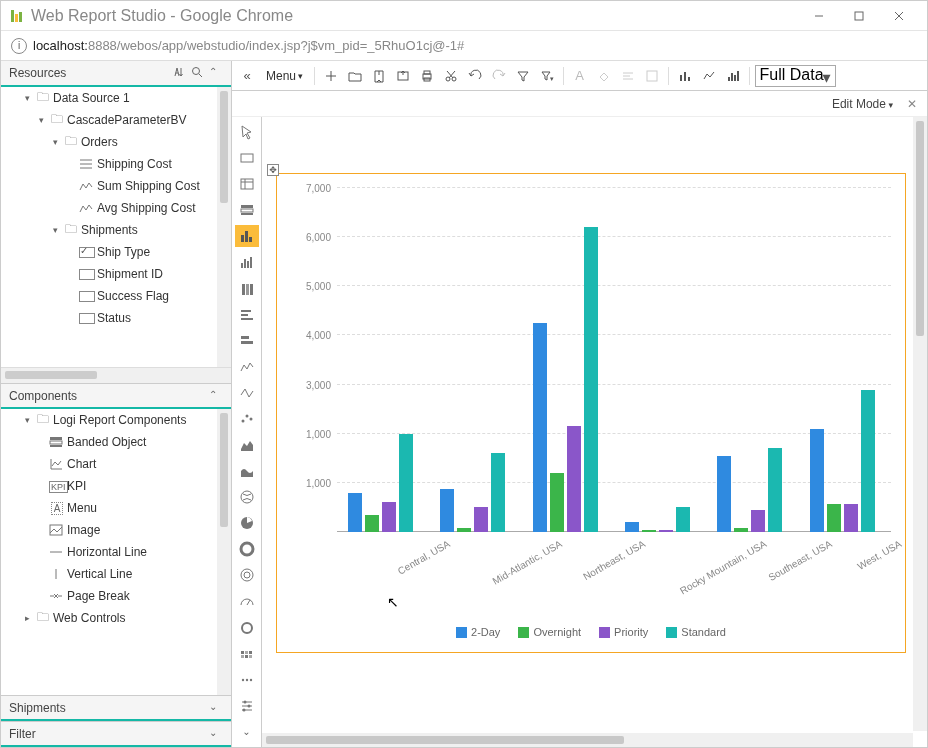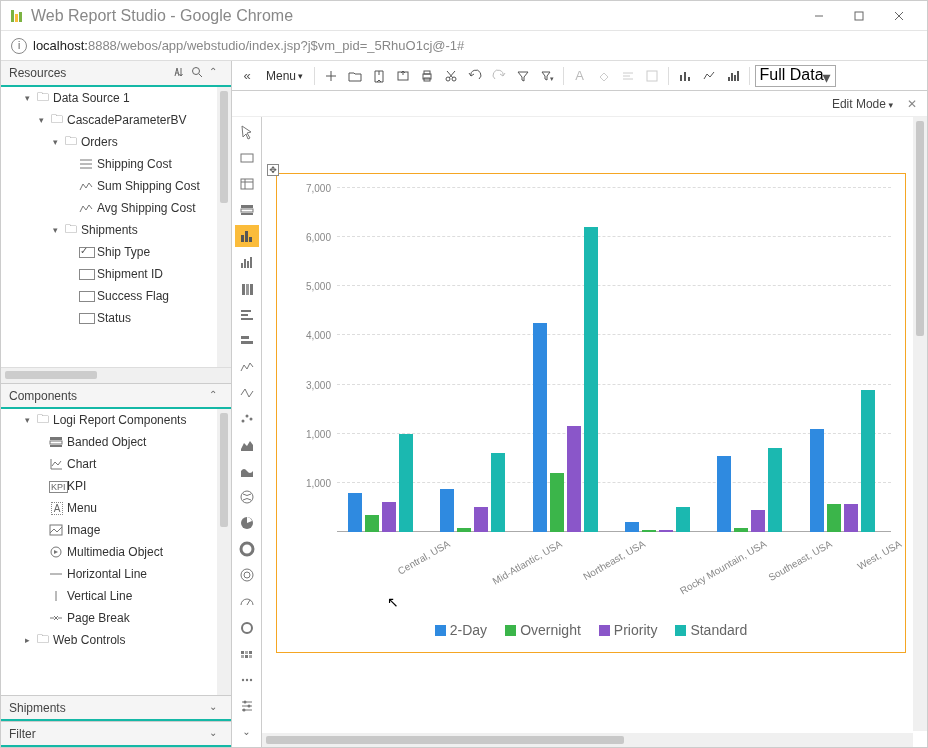--- a/index.html
+++ b/index.html
@@ -54,21 +54,21 @@
   .chart-box { position: absolute; left: 14px; top: 56px; width: 630px; height: 480px; border: 1px solid #f5a623; background: #fff; }
   .chart-handle { position:absolute; left:-10px; top:-10px; width:12px; height:12px; border:1px solid #888; background:#fff; display:flex; align-items:center; justify-content:center; font-size:9px; color:#555; }
   .chart-area { position: relative; width: 100%; height: 100%; padding: 20px 10px 10px 40px; }
   .plot { position: absolute; left: 60px; right: 14px; top: 14px; bottom: 120px; }
   .axis-line { position:absolute; left:0; right:0; bottom:0; height:1px; background:#aaa; }
   .grid-line { position:absolute; left:0; right:0; height:0; border-top:1px dashed #ddd; }
   .y-label { position:absolute; right:100%; margin-right:6px; font-size:10px; color:#888; transform:translateY(50%); white-space:nowrap; }
   .bars-group { position:absolute; bottom:0; display:flex; align-items:flex-end; gap:3px; }
   .bar { width: 14px; }
   .x-label { position:absolute; font-size:10px; color:#888; transform: rotate(-30deg); transform-origin: right top; white-space:nowrap; }
-  .legend { position:absolute; bottom:14px; left:0; right:0; display:flex; justify-content:center; gap:18px; font-size:14px; color:#666; }
+  .legend { position:absolute; bottom:14px; left:0; right:0; display:flex; justify-content:center; gap:18px; font-size:11px; color:#666; }
   .legend-item { display:flex; align-items:center; gap:4px; }
   .swatch { width:11px; height:11px; }
   .cursor-arrow { position:absolute; left:110px; top:420px; font-size:14px; color:#000; pointer-events:none; }
   svg { display:block; }
 </style>
 </head>
 <body>
 
 <div class="titlebar">
   <span class="app-icon">
@@ -246,30 +246,20 @@
         </div>
         <div class="tree-item indent-2">
           <span class="arrow"></span>
           <span class="icon">
             <svg width="14" height="12">
               <rect x="1" y="1" width="12" height="10" fill="none" stroke="#777"></rect>
               <polyline points="1,9 5,5 8,8 13,3" fill="none" stroke="#777"></polyline>
             </svg>
           </span>
           <span>Image</span>
-        </div>
-        <div class="tree-item indent-2">
-          <span class="arrow"></span>
-          <span class="icon">
-            <svg width="14" height="12">
-              <circle cx="7" cy="6" r="5" fill="none" stroke="#777"></circle>
-              <polygon points="5,4 5,8 9,6" fill="#777"></polygon>
-            </svg>
-          </span>
-          <span>Multimedia Object</span>
         </div>
         <div class="tree-item indent-2">
           <span class="arrow"></span>
           <span class="icon">
             <svg width="14" height="12">
               <line x1="1" y1="6" x2="13" y2="6" stroke="#777"></line>
             </svg>
           </span>
           <span>Horizontal Line</span>
         </div>

